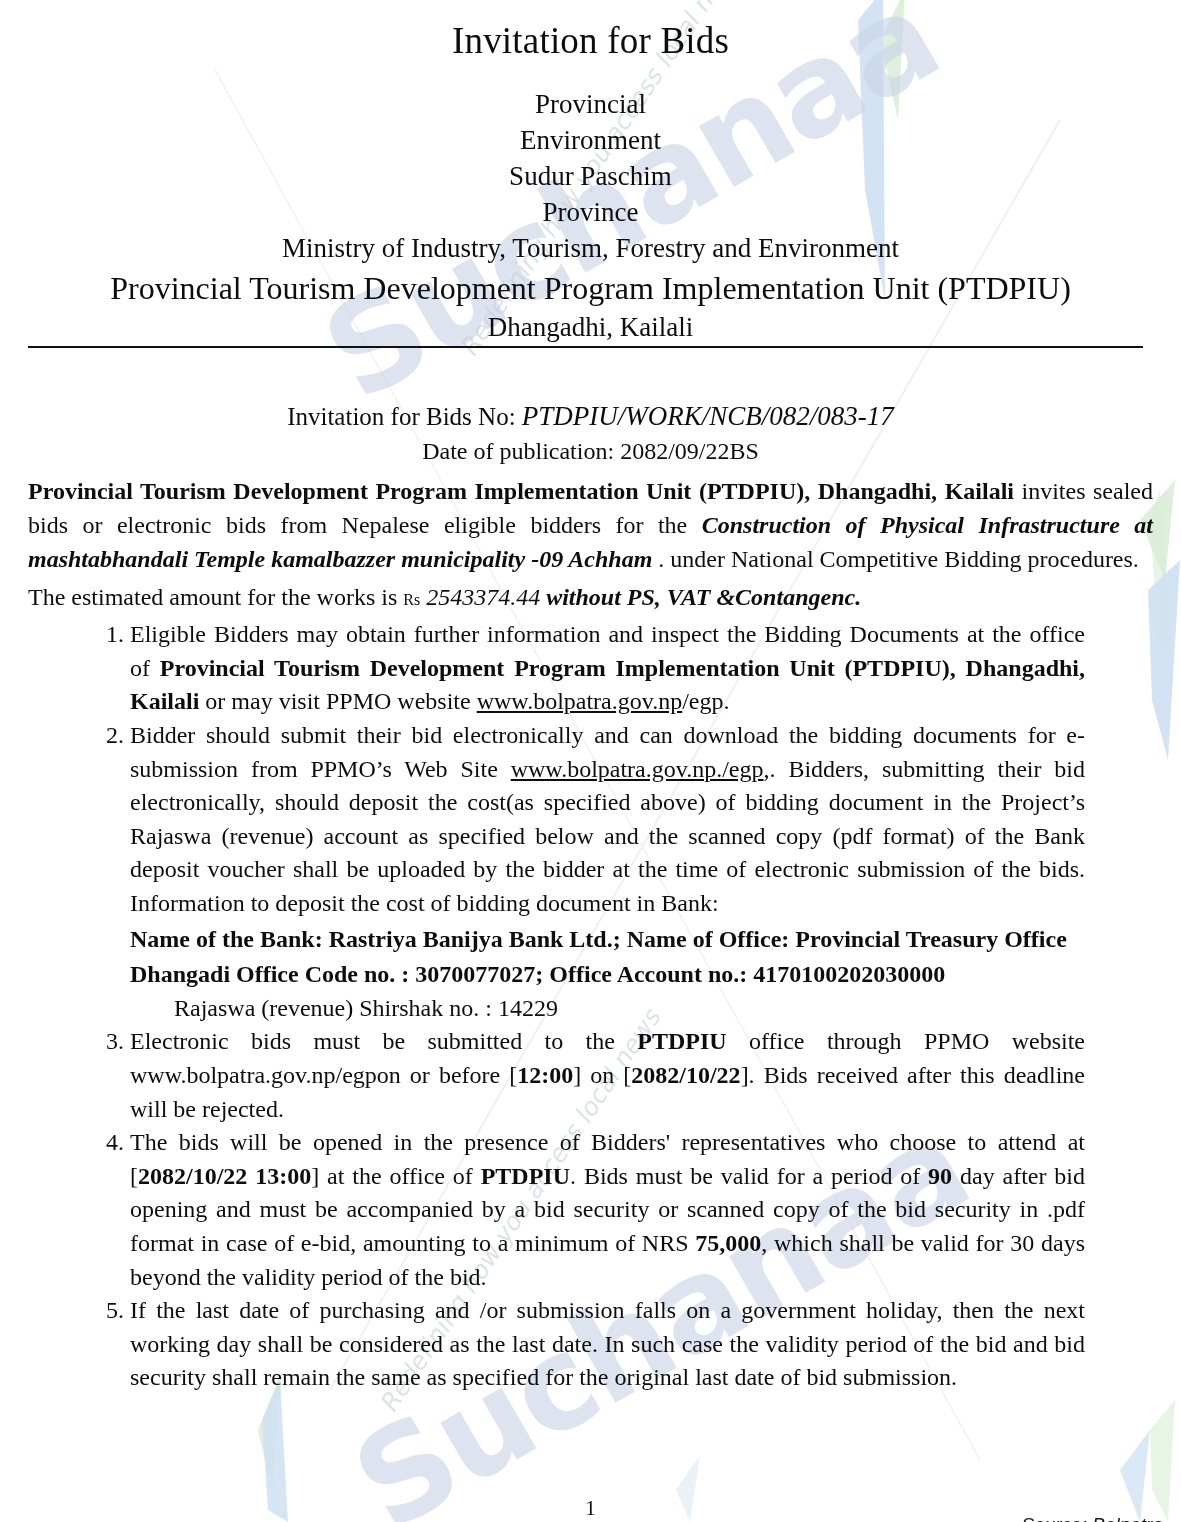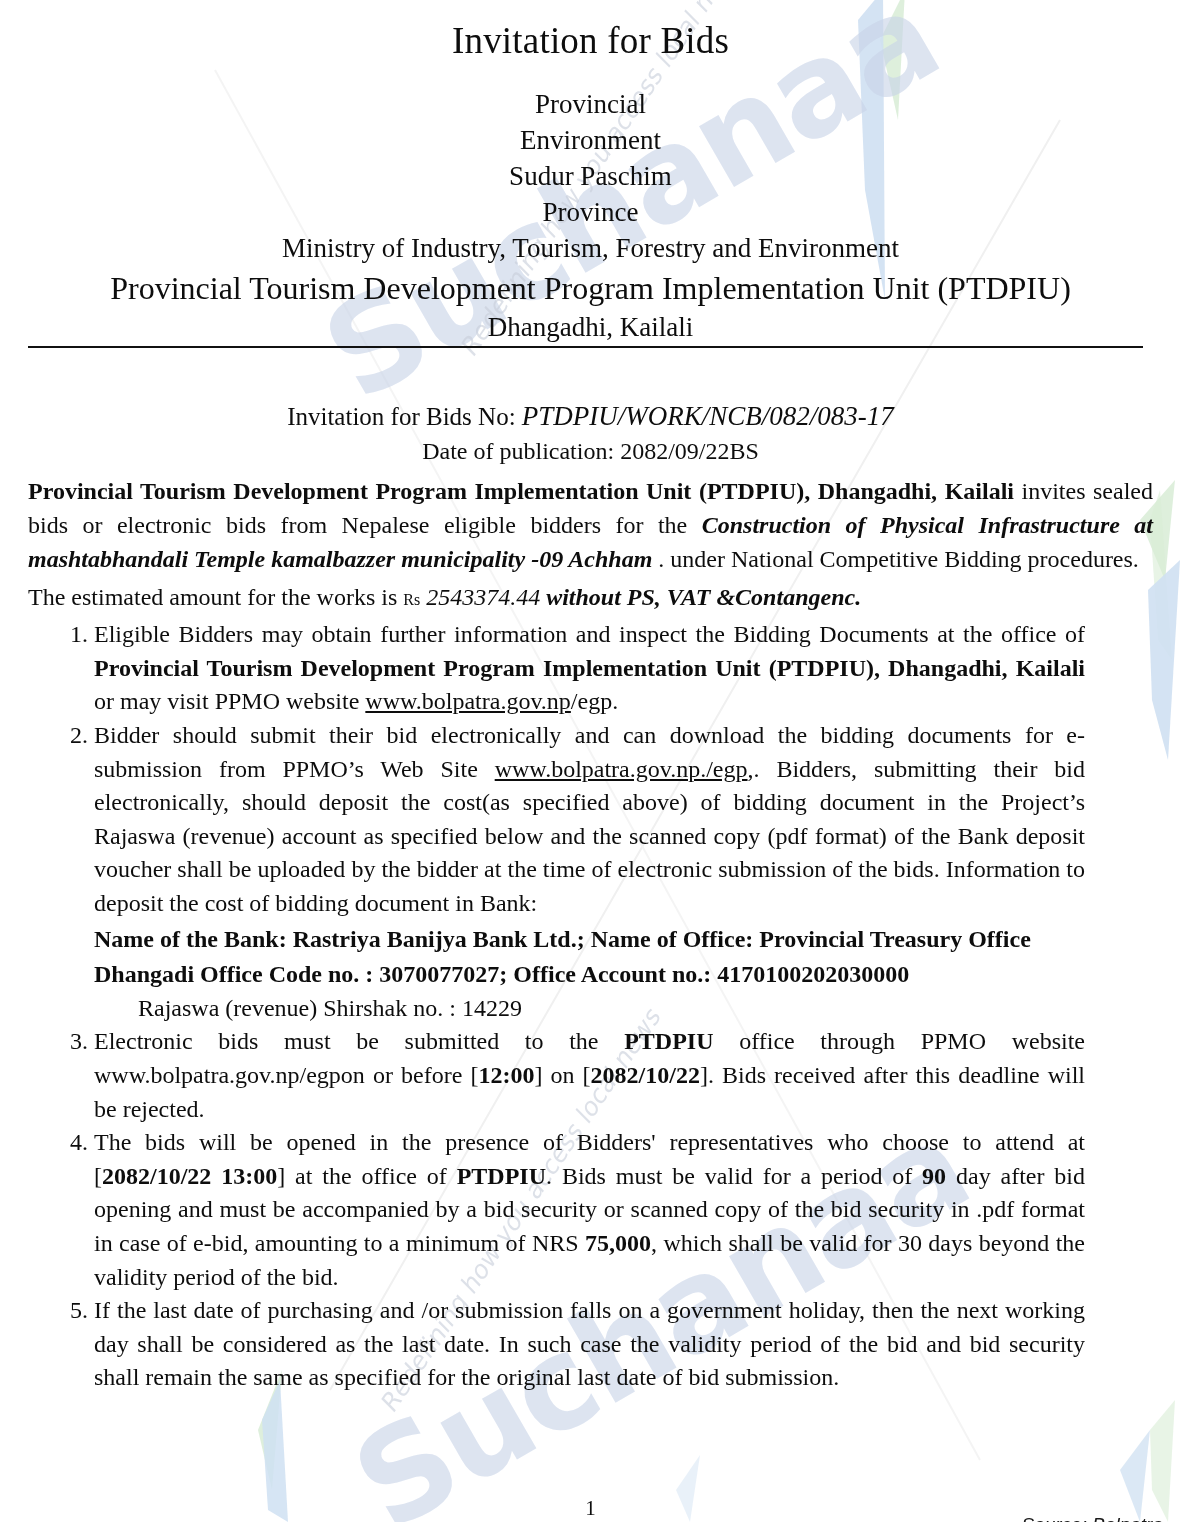--- a/index.html
+++ b/index.html
@@ -126,20 +126,21 @@
     line-height: 1.40;
     list-style: none;
     counter-reset: item;
   }
   ol.items > li {
     position: relative;
     text-align: justify;
     margin-bottom: 0px;
     padding-right: 96px;
     counter-increment: item;
+    margin-left: 36px;
   }
   ol.items > li::before {
     content: counter(item) ".";
     position: absolute;
     left: -32px;
     top: 0;
     width: 26px;
     text-align: right;
     font-size: 24px;
   }

